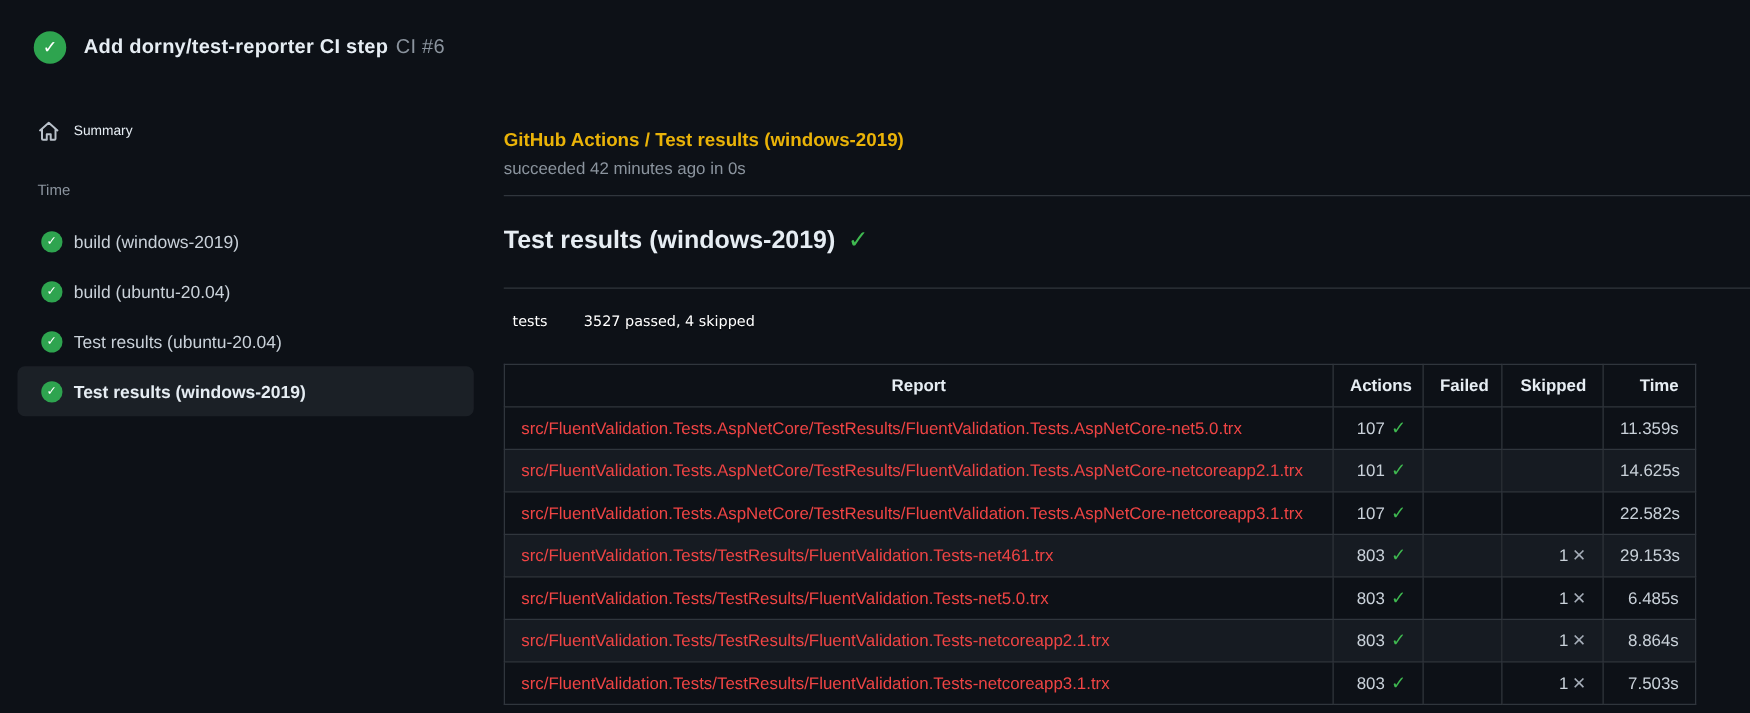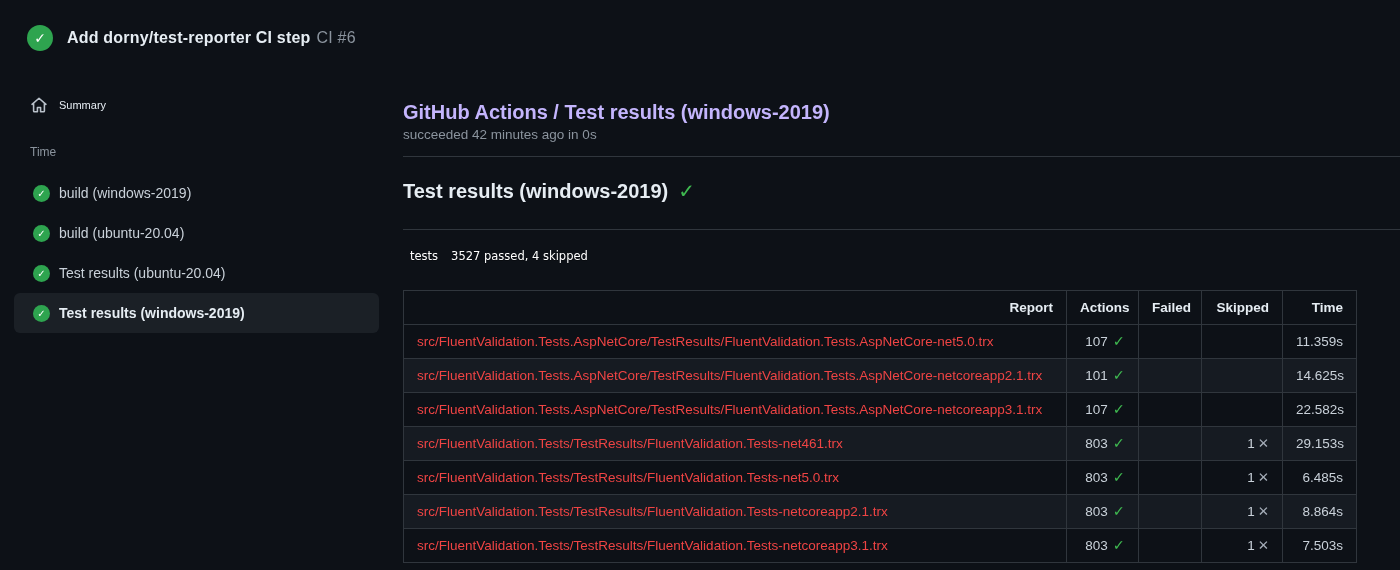--- a/index.html
+++ b/index.html
@@ -52,57 +52,57 @@
     height: 40px; padding-left: 19px; border-radius: 6px;
     font-size: 14px; color: #c9d1d9; cursor: pointer;
   }
   .job.selected {
     background: rgba(177,186,196,0.09);
     color: #e6edf3; font-weight: 700;
   }
 
   
   .main { flex: 1; padding-top: 25px; min-width: 0; }
-  .check-title { font-size: 20px; font-weight: 700; color: #c4b5fd; line-height: 19px; }
+  .check-title { font-size: 15px; font-weight: 700; color: #eab308; line-height: 19px; }
   .check-status { margin-top: 4px; font-size: 13.5px; color: #8b949e; line-height: 17px; }
   .divider { border-bottom: 1px solid #30363d; margin-top: 13px; }
 
   .check-heading {
     margin: 20px 0 0 0; padding-bottom: 24px;
     border-bottom: 1px solid #30363d;
     font-size: 20px; font-weight: 700; color: #e6edf3; line-height: 28px;
   }
   .heading-check {
     color: #3fb950; font-weight: 700; margin-left: 10px;
     font-family: "DejaVu Sans", sans-serif;
   }
 
   
   .badge {
     display: inline-flex; margin-top: 16px; border-radius: 3px; overflow: hidden;
     font-family: "DejaVu Sans", sans-serif; font-size: 11.5px; line-height: 13px;
-    color: #fff; text-shadow: 0 1px 0 rgba(1,1,1,0.35);
+    color: #fff; text-shadow: 0 1px 0 rgba(1,1,1,0.35); gap: 16px;
   }
   .badge-label { padding: 4px 6px 3px 7px; }
   .badge-value { padding: 4px 8px 3px 7px; }
 
   
   .results-table {
     width: 953px; margin-top: 24px;
     border-collapse: collapse; table-layout: fixed;
     font-size: 13.5px;
   }
   .results-table th, .results-table td {
     border: 1px solid #30363d;
     padding: 8px 13px;
     height: 34px; line-height: 16px;
     white-space: nowrap; overflow: hidden;
   }
   .results-table th { color: #e6edf3; font-weight: 700; text-align: right; }
-  .results-table th.h-report { text-align: right; }
+  .results-table th.h-report { text-align: center; }
   .results-table tbody tr:nth-child(2n) { background: #161b22; }
   .results-table a { color: #ef4444; text-decoration: none; }
   .c-num, .c-time { text-align: right; color: #c9d1d9; }
   .glyph-check {
     color: #3fb950; font-weight: 700; margin-left: 5px; font-size: 14.5px;
     font-family: "DejaVu Sans", sans-serif;
   }
   .glyph-cross {
     color: #a5adb8; font-weight: 600; margin-left: 3px; font-size: 13.5px;
     font-family: "DejaVu Sans", sans-serif;

